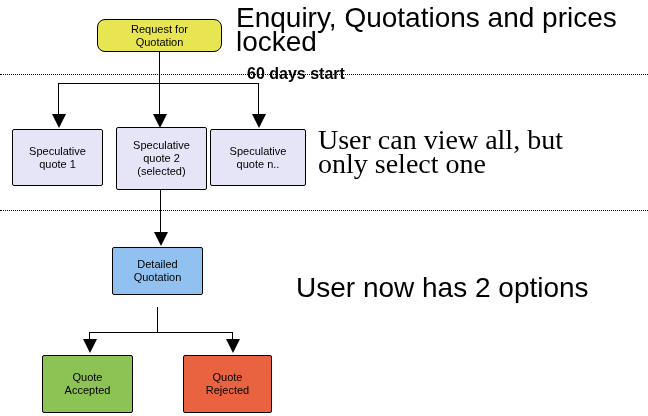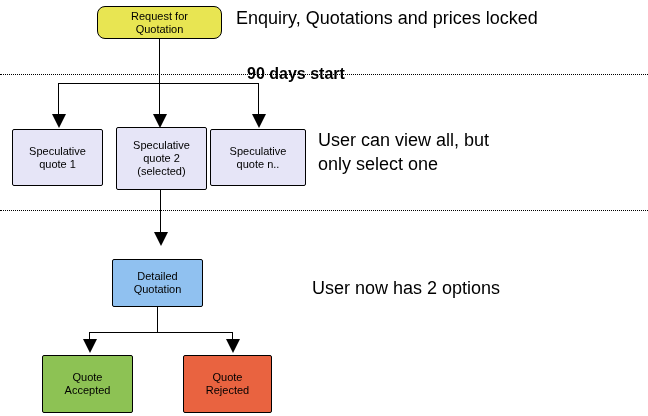--- a/index.html
+++ b/index.html
@@ -24,21 +24,21 @@
     text-align: center;
     font-size: 11px;
     line-height: 13px;
     color: #000;
     white-space: pre-line;
   }
   #node-request   { left: 97px;  top: 6px;   width: 125px; height: 33px; border-radius: 8px; }
   #node-spec1     { left: 12px;  top: 129px; width: 91px;  height: 57px; }
   #node-spec2     { left: 116px; top: 127px; width: 91px;  height: 63px; }
   #node-specn     { left: 210px; top: 129px; width: 96px;  height: 57px; }
-  #node-detailed  { left: 112px; top: 247px; width: 91px;  height: 48px; margin-top: 12px; }
+  #node-detailed  { left: 112px; top: 247px; width: 91px;  height: 48px; }
   #node-accepted  { left: 42px;  top: 355px; width: 91px;  height: 58px; }
   #node-rejected  { left: 183px; top: 355px; width: 89px;  height: 58px; }
 
   
   .dotted {
     position: absolute;
     left: 0; width: 648px; height: 0;
     border-top: 1px dotted #000;
   }
   #divider-line-1 { top: 74px; }
@@ -50,28 +50,28 @@
     font-weight: bold;
     color: #000;
     line-height: 17px;
   }
   #divider-label-1 { left: 247px; top: 65px; }
   #divider-label-2 { left: 241px; top: 201px; }
 
   
   .annotation {
     position: absolute;
-    font-size: 18px;
+    font-size: 28px;
     line-height: 24px;
     color: #000;
     white-space: pre-line;
   }
   #annotation-top    { left: 236px; top: 6px; }
-  #annotation-middle { left: 318px; top: 128px; }
-  #annotation-bottom { left: 312px; top: 276px; }
+  #annotation-middle { left: 318px; top: 128px; font-family: Liberation Serif, serif; }
+  #annotation-bottom { left: 296px; top: 276px; }
 
   
   .vline, .hline { position: absolute; background: #000; }
   .vline { width: 1px; }
   .hline { height: 1px; }
   #conn-request-stem   { left: 159px; top: 39px;  height: 44px; }
   #conn-branch-top     { left: 58px;  top: 83px;  width: 201px; }
   #conn-drop-spec1     { left: 58px;  top: 83px;  height: 31px; }
   #conn-drop-spec2     { left: 159px; top: 83px;  height: 31px; }
   #conn-drop-specn     { left: 258px; top: 83px;  height: 31px; }
@@ -115,36 +115,36 @@
   <div class="vline" id="conn-drop-accepted"></div>
   <div class="vline" id="conn-drop-rejected"></div>
 
   <div class="arrow-down" id="arrow-spec1"></div>
   <div class="arrow-down" id="arrow-spec2"></div>
   <div class="arrow-down" id="arrow-specn"></div>
   <div class="arrow-down" id="arrow-detailed"></div>
   <div class="arrow-down" id="arrow-accepted"></div>
   <div class="arrow-down" id="arrow-rejected"></div>
 
-  <div class="node" id="node-request" style="background-color: rgb(232, 229, 82);">Request for
+  <div class="node" id="node-request" style="background-color: rgb(232, 229, 82); margin-top: 13px;">Request for
 Quotation</div>
   <div class="node" id="node-spec1" style="background-color: rgb(230, 229, 247);">Speculative
 quote 1</div>
   <div class="node" id="node-spec2" style="background-color: rgb(230, 229, 247);">Speculative
 quote 2
 (selected)</div>
   <div class="node" id="node-specn" style="background-color: rgb(230, 229, 247);">Speculative
 quote n..</div>
   <div class="node" id="node-detailed" style="background-color: rgb(144, 193, 240);">Detailed
 Quotation</div>
   <div class="node" id="node-accepted" style="background-color: rgb(141, 194, 84);">Quote
 Accepted</div>
   <div class="node" id="node-rejected" style="background-color: rgb(233, 99, 64);">Quote
 Rejected</div>
 
-  <div class="divider-label" id="divider-label-1">90 days start</div>
+  <div class="divider-label" id="divider-label-1">60 days start</div>
 
   <div class="annotation" id="annotation-top">Enquiry, Quotations and prices locked</div>
   <div class="annotation" id="annotation-middle">User can view all, but
 only select one</div>
   <div class="annotation" id="annotation-bottom">User now has 2 options</div>
 
 </div>
 
 </body></html>

